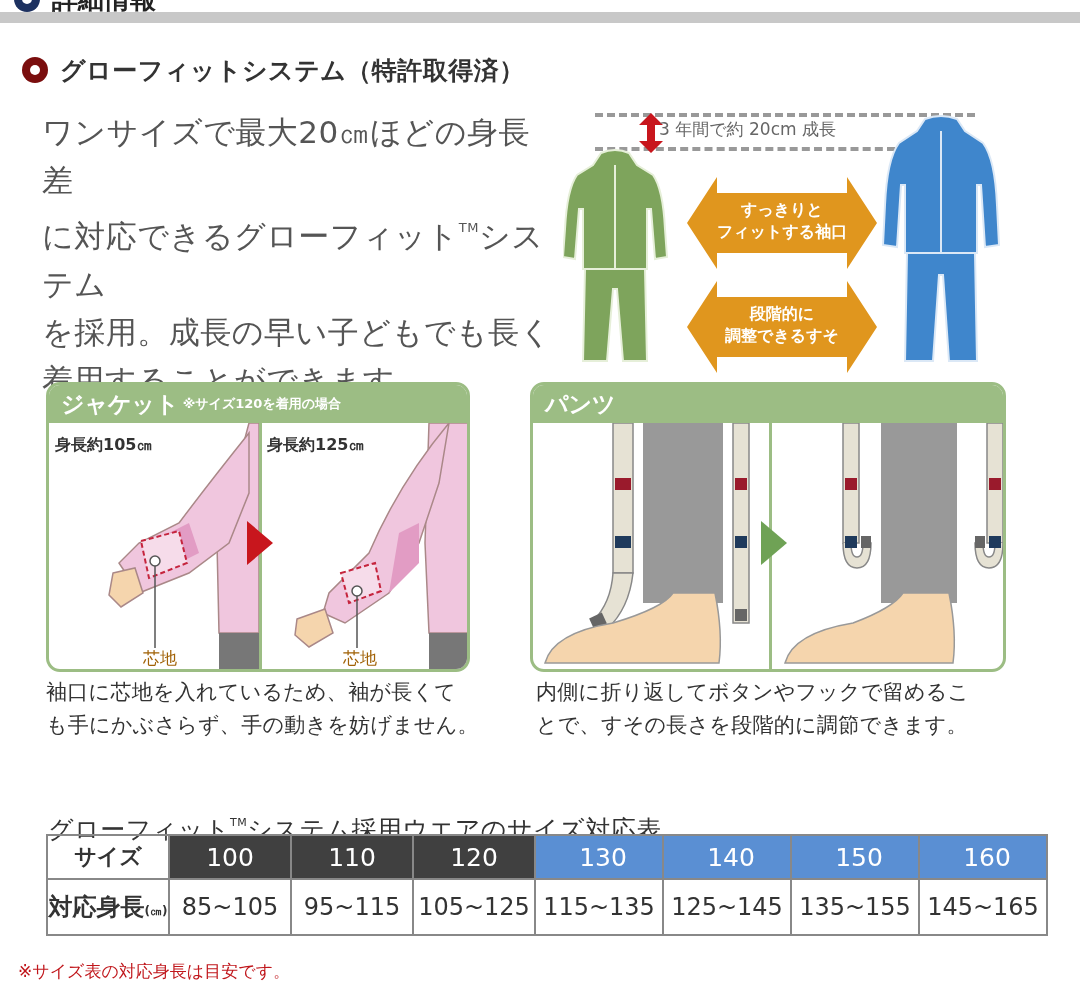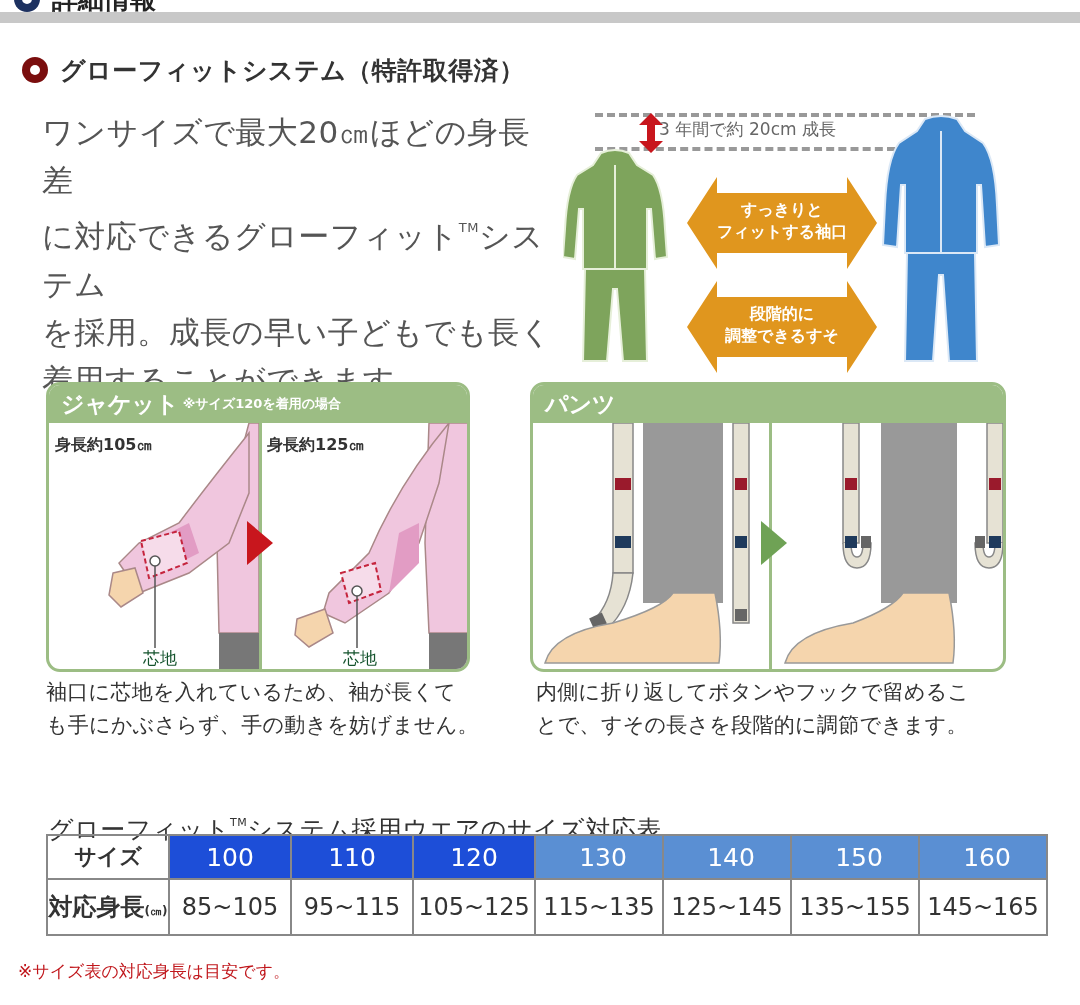--- a/index.html
+++ b/index.html
@@ -33,32 +33,32 @@
   .orange-arrow .lbl { position: absolute; left: 0; right: 0; top: 22px; text-align: center; color: #fff; font-weight: bold; font-size: 16px; line-height: 22px; }
 
   
   .panel { position: absolute; border: 3px solid #9cbd84; border-radius: 14px; background: #fff; overflow: hidden; }
   .panel .phead { height: 38px; background: #9cbd84; color: #fff; display: flex; align-items: center; padding-left: 12px; }
   .panel .phead .big { font-size: 23px; font-weight: bold; }
   .panel .phead .small { font-size: 13px; font-weight: bold; margin-left: 4px; }
   .panel .pbody { position: absolute; left: 0; right: 0; top: 38px; bottom: 0; }
   .panel .divider { position: absolute; top: 0; bottom: 0; width: 3px; background: #9cbd84; }
   .height-lbl { position: absolute; font-size: 16px; font-weight: bold; color: #333; }
-  .shinji { position: absolute; font-size: 17px; color: #14532d; }
+  .shinji { position: absolute; font-size: 17px; color: #a16207; }
 
   .caption { position: absolute; font-size: 21px; line-height: 33px; color: #333; letter-spacing: 0.3px; }
 
   
   .tbl-title { position: absolute; left: 48px; top: 813px; font-size: 25px; color: #333; letter-spacing: 0.5px; }
   .tbl-title sup { font-size: 11px; vertical-align: 12px; }
   table.size { position: absolute; left: 46px; top: 834px; border-collapse: collapse; }
   table.size td { border: 2px solid #888; height: 44px; text-align: center; font-size: 25px; color: #333; }
   table.size td.rh { width: 122px; font-weight: bold; font-size: 22px; }
   table.size td.rh small { font-size: 12px; }
-  table.size td.g { background: #1d4ed8; color: #fff; width: 122px; }
+  table.size td.g { background: #404040; color: #fff; width: 122px; }
   table.size td.b { background: #5a8fd3; color: #fff; width: 128px; padding-left: 8px; }
   table.size tr.r2 td { height: 56px; font-size: 24px; }
   .note { position: absolute; left: 18px; top: 960px; font-size: 17px; color: #c0161b; }
 </style>
 </head>
 <body>
 
 <div class="top-header">
   <div class="dot"></div>
   <div class="title">詳細情報</div>

